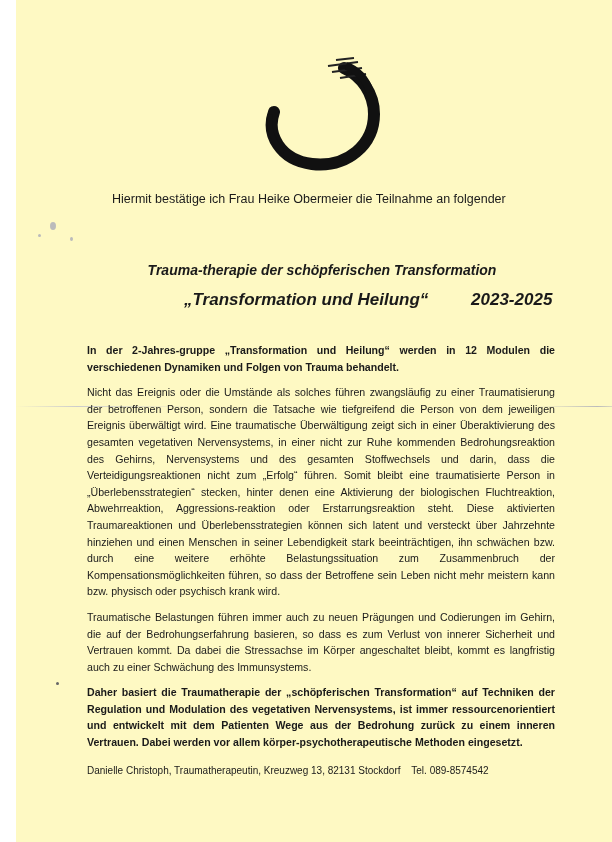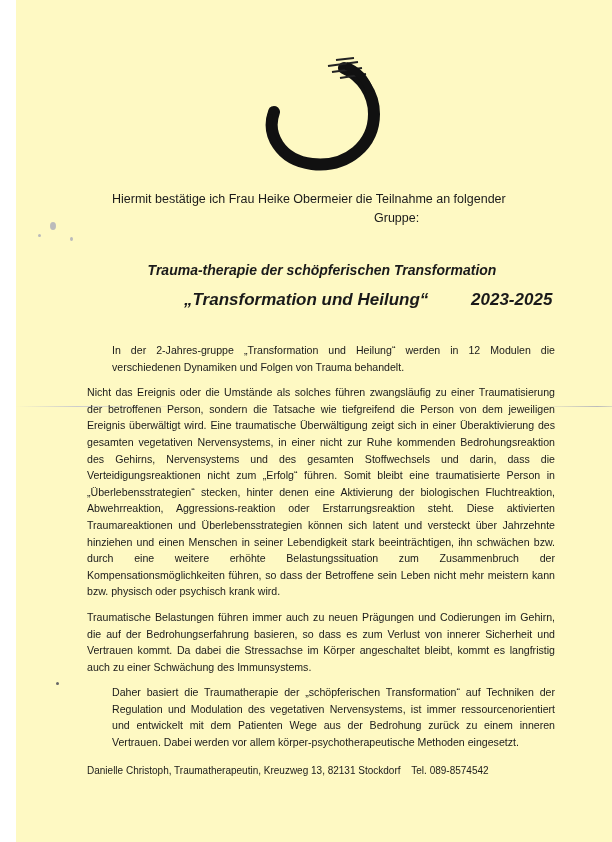--- a/index.html
+++ b/index.html
@@ -12,21 +12,21 @@
   .logo { position: absolute; left: 246px; top: 52px; width: 132px; height: 120px; }
   .confirm { position: absolute; left: 96px; top: 190px; width: 420px; font-size: 12.5px; line-height: 19px; }
   .confirm .line1 { display: block; white-space: nowrap; }
   .confirm .line2 { display: block; padding-left: 262px; }
   .title1 { position: absolute; left: 0; width: 612px; top: 262px; text-align: center;
             font-weight: bold; font-style: italic; font-size: 14px; }
   .title2 { position: absolute; left: 168px; top: 290px; font-weight: bold; font-style: italic; font-size: 17px; white-space: nowrap; }
   .title2 .year { margin-left: 38px; }
   .body { position: absolute; left: 71px; top: 342px; width: 468px; font-size: 10.6px; line-height: 16.6px; text-align: justify; }
   .body p { margin: 0 0 9px 0; }
-  .body p.bold { font-weight: normal; margin-left: 25px; }
+  .body p.bold { font-weight: bold; }
   .footer { position: absolute; left: 71px; top: 765px; font-size: 10px; white-space: nowrap; }
   .footer .tel { margin-left: 8px; }
   .speck { position: absolute; background: #bbb; border-radius: 50%; }
   .scanline { position: absolute; left: 0; right: 0; top: 406px; height: 1px;
               background: linear-gradient(to right, transparent 0, #ccc 10%, transparent 30%, transparent 85%, #bbb 95%, transparent 100%); }
 </style>
 </head>
 <body>
 
 <div class="page">
@@ -39,21 +39,20 @@
 
   <svg class="logo" viewBox="0 0 132 120">
     <path d="M12 60 C 4 82, 18 108, 50 112 C 86 116, 112 92, 112 62 C 112 42, 100 24, 82 16" fill="none" stroke="#111" stroke-width="12" stroke-linecap="round"></path>
     <path d="M8 62 C 6 78, 12 92, 22 100" fill="none" stroke="#111" stroke-width="5"></path>
     <path d="M66 14 L 96 10 M 70 20 L 100 16 M 74 8 L 92 6 M 78 26 L 104 22" stroke="#222" stroke-width="2.2" fill="none"></path>
     <path d="M84 14 C 96 18, 104 28, 108 40" fill="none" stroke="#111" stroke-width="8"></path>
   </svg>
 
   <div class="confirm">
     <span class="line1">Hiermit bestätige ich Frau Heike Obermeier die Teilnahme an folgender</span>
-    <span class="line2">Gruppe:</span>
   </div>
 
   <div class="title1">Trauma-therapie der schöpferischen Transformation</div>
   <div class="title2">
     <span>„Transformation und Heilung“</span>
     <span class="year">2023-2025</span>
   </div>
 
   <div class="body">
     <p class="bold">In der 2-Jahres-gruppe „Transformation und Heilung“ werden in 12 Modulen die verschiedenen Dynamiken und Folgen von Trauma behandelt.</p>

